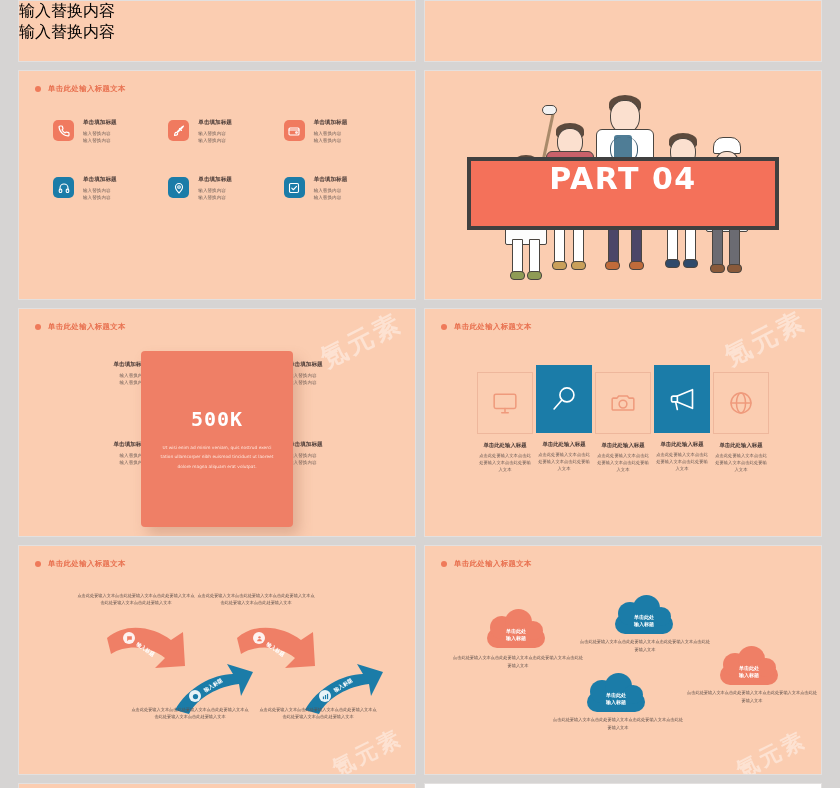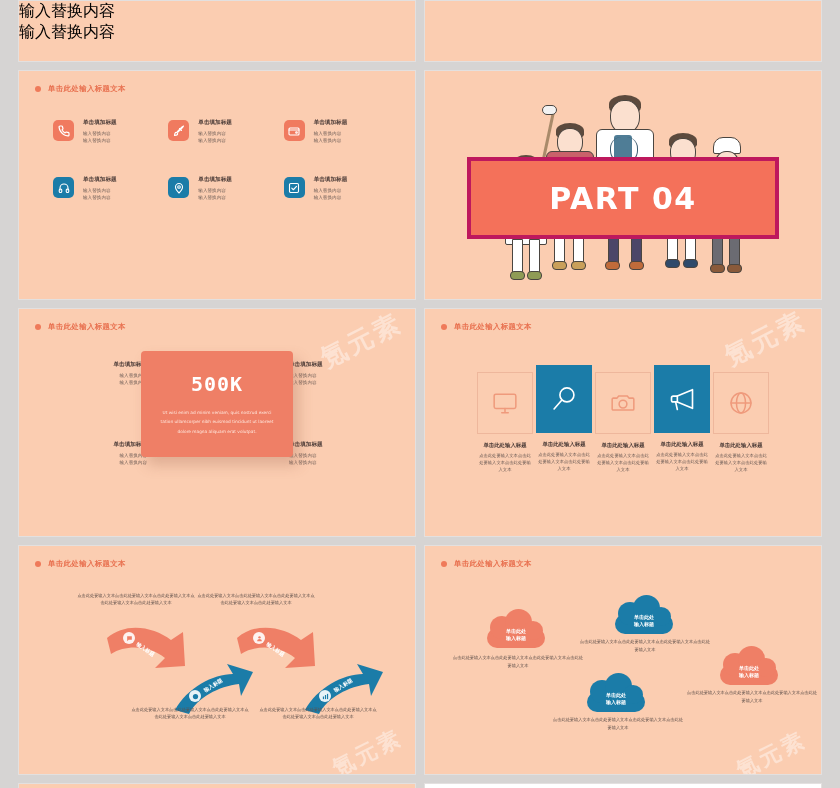--- a/index.html
+++ b/index.html
@@ -72,34 +72,34 @@
            border:1.2px solid #4a4540;}
   .p .hair{position:absolute;left:50%;transform:translateX(-50%);
            border-radius:50% 50% 30% 30%;background:#5c4a3d;}
   .p .body{position:absolute;left:50%;transform:translateX(-50%);
            border-radius:6px 6px 2px 2px;border:1.2px solid #4a4540;}
   .p .leg{position:absolute;width:9px;background:#fff;
           border:1.2px solid #4a4540;border-radius:0 0 3px 3px;}
   .p .shoe{position:absolute;width:13px;height:7px;border-radius:4px;
            border:1.2px solid #4a4540;}
   .banner{
-    position:absolute;left:42px;right:42px;top:86px;height:82px;
-    background:#f4715a;border:4px solid #be185d;
-    display:flex;align-items:center;justify-content:center;
+    position:absolute;left:42px;right:42px;top:86px;height:73px;
+    background:#f4715a;border:4px solid #404040;
+    display:flex;justify-content:center;
     box-sizing:border-box;
   }
   .banner span{
     color:#fff;font-size:30px;font-weight:bold;letter-spacing:1.5px;
     font-family:"DejaVu Sans","Liberation Sans",sans-serif;
   }
 
   
   .k-box{
     position:absolute;left:50%;top:42px;transform:translateX(-50%);
-    width:152px;height:106px;background:#ef7f66;
+    width:152px;height:176px;background:#ef7f66;
     border-radius:4px;
     box-shadow:6px 8px 14px rgba(150,90,70,.28);
     display:flex;flex-direction:column;align-items:center;
     justify-content:center;
   }
   .k-box .num{
     font-size:20px;font-weight:bold;color:#fff;letter-spacing:1px;
     font-family:"DejaVu Sans Mono","Liberation Mono",monospace;
     margin-bottom:12px;
   }

